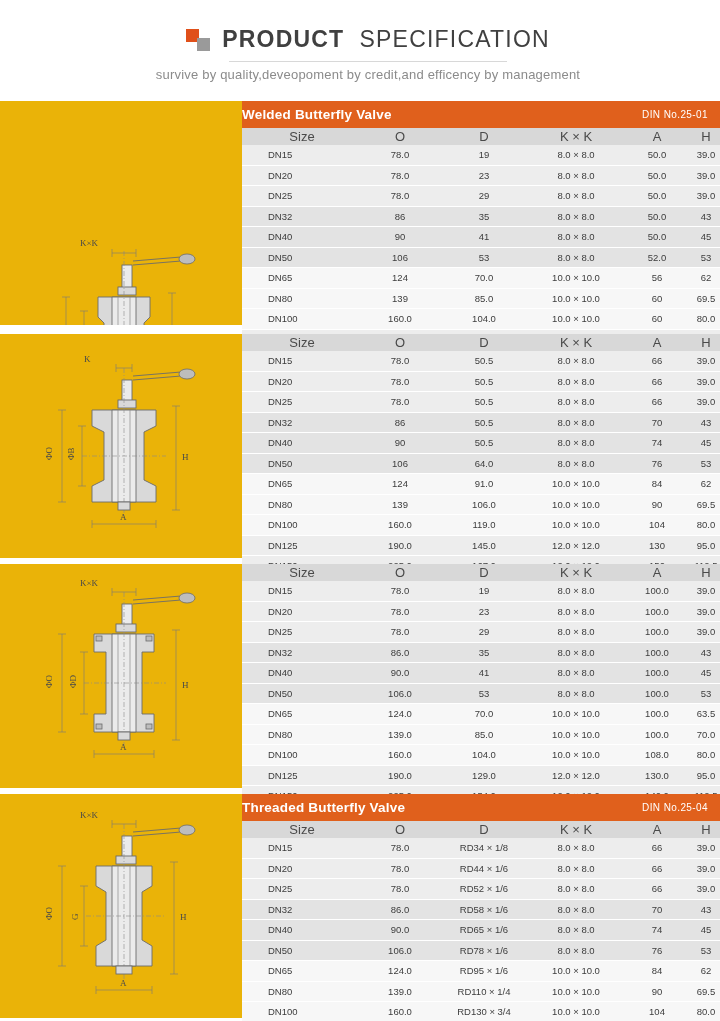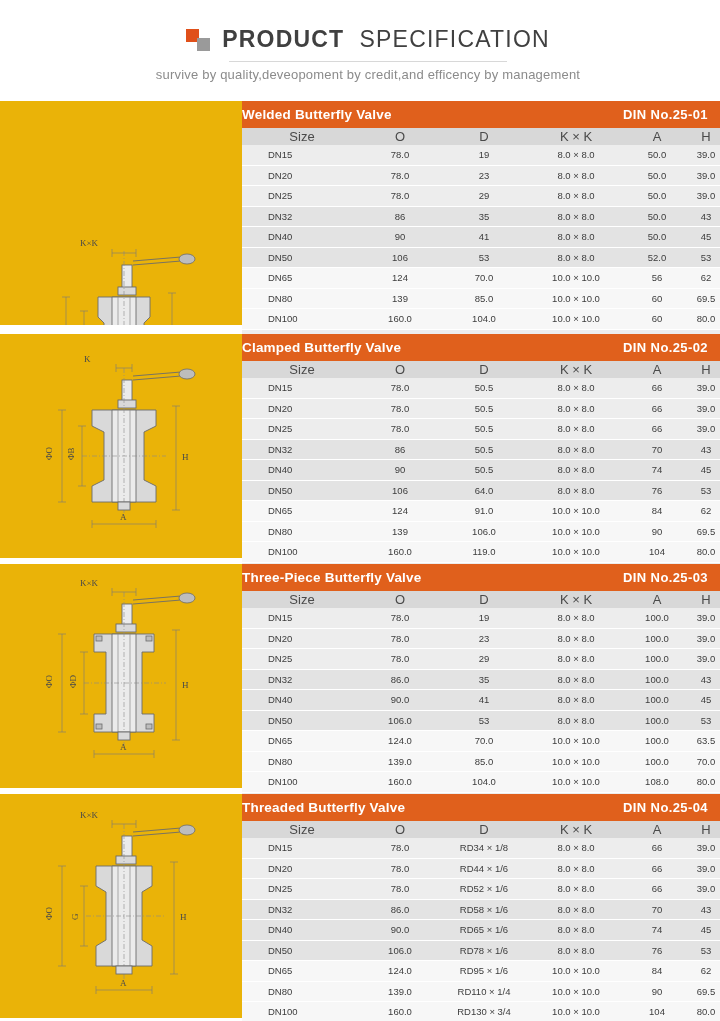--- a/index.html
+++ b/index.html
@@ -106,22 +106,22 @@
     justify-content: space-between;
     padding: 0 12px 0 0;
     box-sizing: border-box;
   }
   .tbl-title .t-left {
     font-size: 13.5px;
     font-weight: bold;
     letter-spacing: 0.2px;
   }
   .tbl-title .t-right {
-    font-size: 13px;
-    font-weight: bold;
+    font-size: 10px;
+    font-weight: normal;
     letter-spacing: 0.4px;
   }
   table.spec {
     width: 478px;
     border-collapse: collapse;
     table-layout: fixed;
   }
   table.spec th {
     background: #d8d8d8;
     color: #4a4a4a;
@@ -377,24 +377,20 @@
       <line class="dim" x1="172" y1="72" x2="180" y2="72"></line>
       <line class="dim" x1="172" y1="176" x2="180" y2="176"></line>
       <text class="lbl" x="182" y="126">H</text>
       <line class="dim" x1="92" y1="190" x2="156" y2="190"></line>
       <line class="dim" x1="92" y1="186" x2="92" y2="194"></line>
       <line class="dim" x1="156" y1="186" x2="156" y2="194"></line>
       <text class="lbl" x="120" y="186">A</text>
     </svg>
   </div>
   <div class="table-panel">
-    <div class="tbl-title">
-      <span class="t-left">Clamped Butterfly Valve</span>
-      <span class="t-right">DIN   No.25-02</span>
-    </div>
     <table class="spec">
       <colgroup>
             <col class="c-size">
             <col class="c-o">
             <col class="c-d">
             <col class="c-kk">
             <col class="c-a">
             <col class="c-h">
           </colgroup>
       <thead>
@@ -540,24 +536,20 @@
       <line class="dim" x1="172" y1="66" x2="180" y2="66"></line>
       <line class="dim" x1="172" y1="176" x2="180" y2="176"></line>
       <text class="lbl" x="182" y="124">H</text>
       <line class="dim" x1="94" y1="190" x2="154" y2="190"></line>
       <line class="dim" x1="94" y1="186" x2="94" y2="194"></line>
       <line class="dim" x1="154" y1="186" x2="154" y2="194"></line>
       <text class="lbl" x="120" y="186">A</text>
     </svg>
   </div>
   <div class="table-panel">
-    <div class="tbl-title">
-      <span class="t-left">Three-Piece Butterfly Valve</span>
-      <span class="t-right">DIN   No.25-03</span>
-    </div>
     <table class="spec">
       <colgroup>
             <col class="c-size">
             <col class="c-o">
             <col class="c-d">
             <col class="c-kk">
             <col class="c-a">
             <col class="c-h">
           </colgroup>
       <thead>

